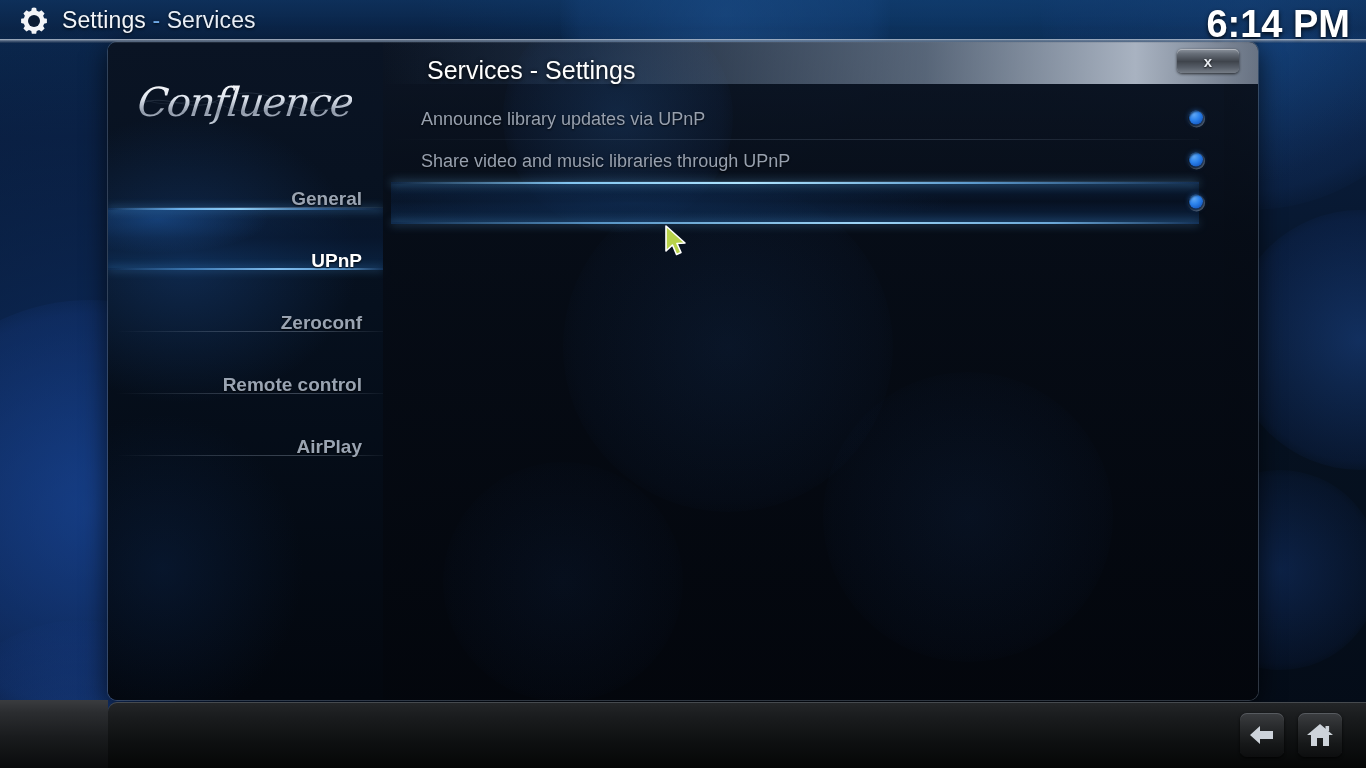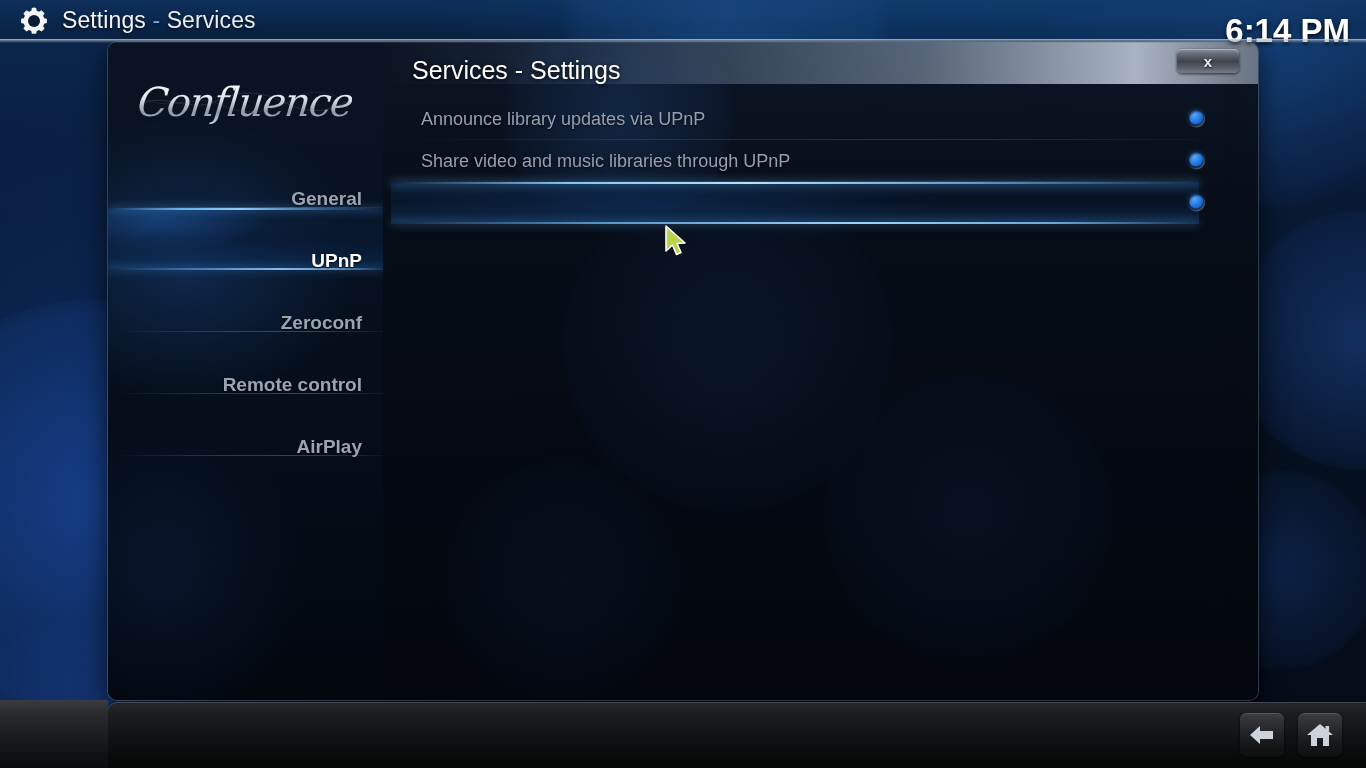--- a/index.html
+++ b/index.html
@@ -42,22 +42,22 @@
   }
   .gear-icon { position:absolute; left:19px; top:6px; width:30px; height:30px; }
   .app-title {
     position:absolute; left:62px; top:7px;
     font-size:23px; color:#f2f5f9; letter-spacing:0.1px;
     text-shadow:0 1px 3px rgba(0,0,0,0.8);
   }
   .app-title .sep { color:#6fa9e6; }
   .app-title .sub { color:#e8eef6; }
   .clock {
-    position:absolute; right:16px; top:12px;
-    font-size:33px; font-weight:bold; color:#ffffff;
+    position:absolute; right:16px; top:3px;
+    font-size:38px; font-weight:bold; color:#ffffff;
     text-shadow:0 2px 4px rgba(0,0,0,0.85);
   }
 
   
   .dialog {
     position:absolute; left:108px; top:42px;
     width:1150px; height:658px;
     border-radius:9px;
     overflow:hidden;
     z-index:10;
@@ -147,21 +147,21 @@
     box-shadow:0 0 9px rgba(90,180,255,0.6);
   }
   .menu-item .label { position:relative; z-index:2;margin-top:44px; }
 
   
   .content {
     position:absolute; left:275px; top:0; width:875px; height:658px;
     background:linear-gradient(180deg, rgba(14,24,40,0.55) 0%, rgba(6,12,22,0.80) 30%, rgba(3,6,12,0.92) 100%);
   }
   .content-title {
-    position:absolute; left:29px; top:14px;
+    position:absolute; left:44px; top:14px;
     font-size:25px; color:#ffffff;
     text-shadow:0 1px 4px rgba(0,0,0,0.9);
     z-index:3;
   }
   .close-btn {
     position:absolute; right:19px; top:7px;
     width:62px; height:24px; border-radius:5px;
     background:linear-gradient(180deg,#8d949e 0%,#666d77 20%,#3f444c 52%,#585f69 78%,#757c86 100%);
     box-shadow:inset 0 1px 0 rgba(255,255,255,0.35), 0 1px 3px rgba(0,0,0,0.7);
     display:flex; align-items:center; justify-content:center;

